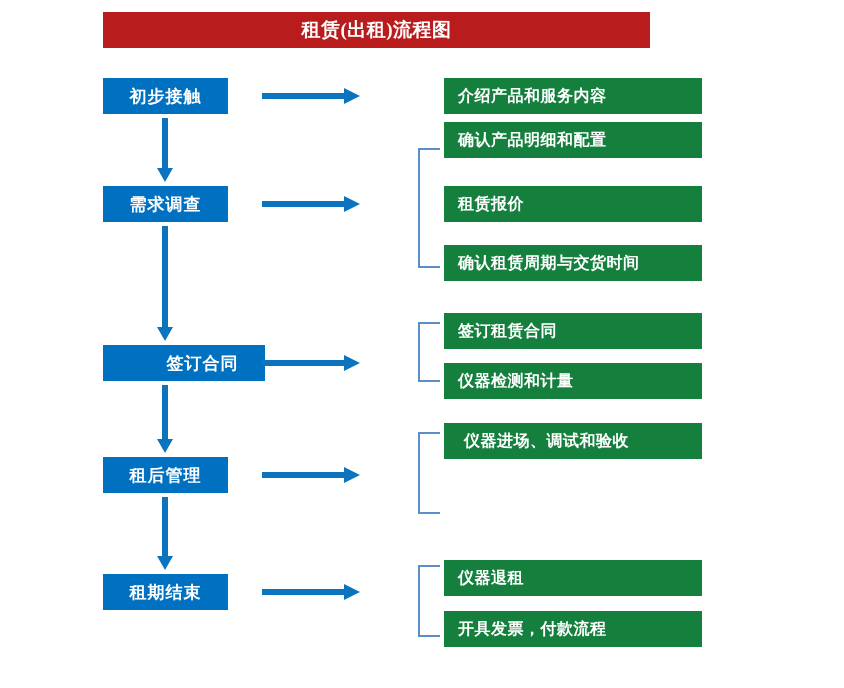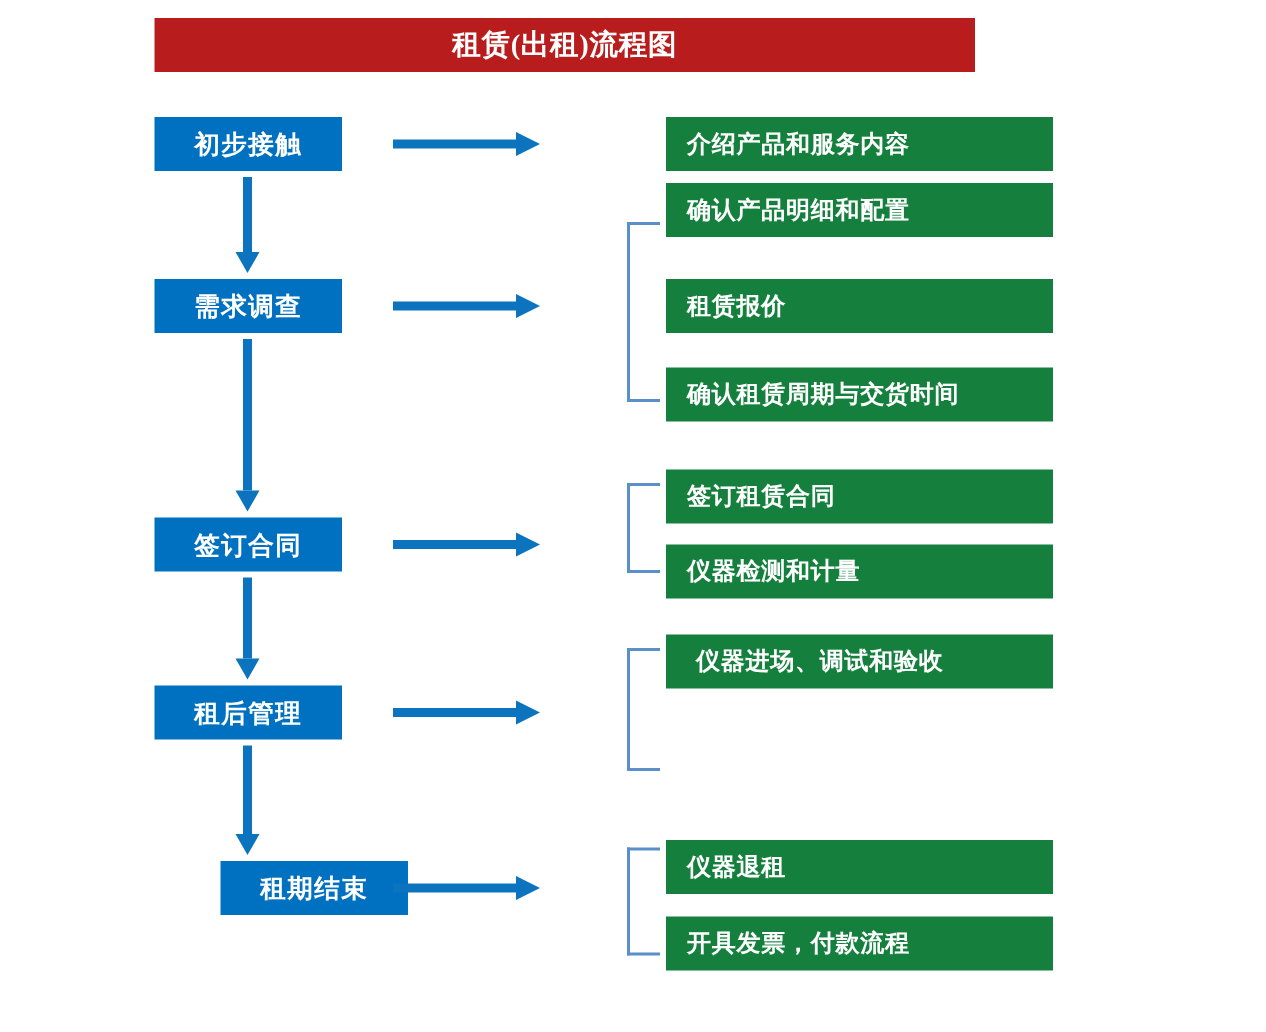--- a/index.html
+++ b/index.html
@@ -133,23 +133,23 @@
 </style>
 </head>
 <body>
 
 <div id="canvas">
 
   <div class="title-bar">租赁(出租)流程图</div>
 
   <div class="stage-box" style="top:78px;">初步接触</div>
   <div class="stage-box" style="top:186px;">需求调查</div>
-  <div class="stage-box" style="top:345px;">签订合同</div>
+  <div class="stage-box" style="top:345px;padding-left:37px;">签订合同</div>
   <div class="stage-box" style="top:457px;">租后管理</div>
-  <div class="stage-box" style="top:574px;margin-left:44px;">租期结束</div>
+  <div class="stage-box" style="top:574px;">租期结束</div>
 
   <div class="v-arrow" style="top:118px; height:64px;">
     <div class="shaft" style="height:50px;"></div>
     <div class="head" style="top:50px;"></div>
   </div>
   <div class="v-arrow" style="top:226px; height:115px;">
     <div class="shaft" style="height:101px;"></div>
     <div class="head" style="top:101px;"></div>
   </div>
   <div class="v-arrow" style="top:385px; height:68px;">

